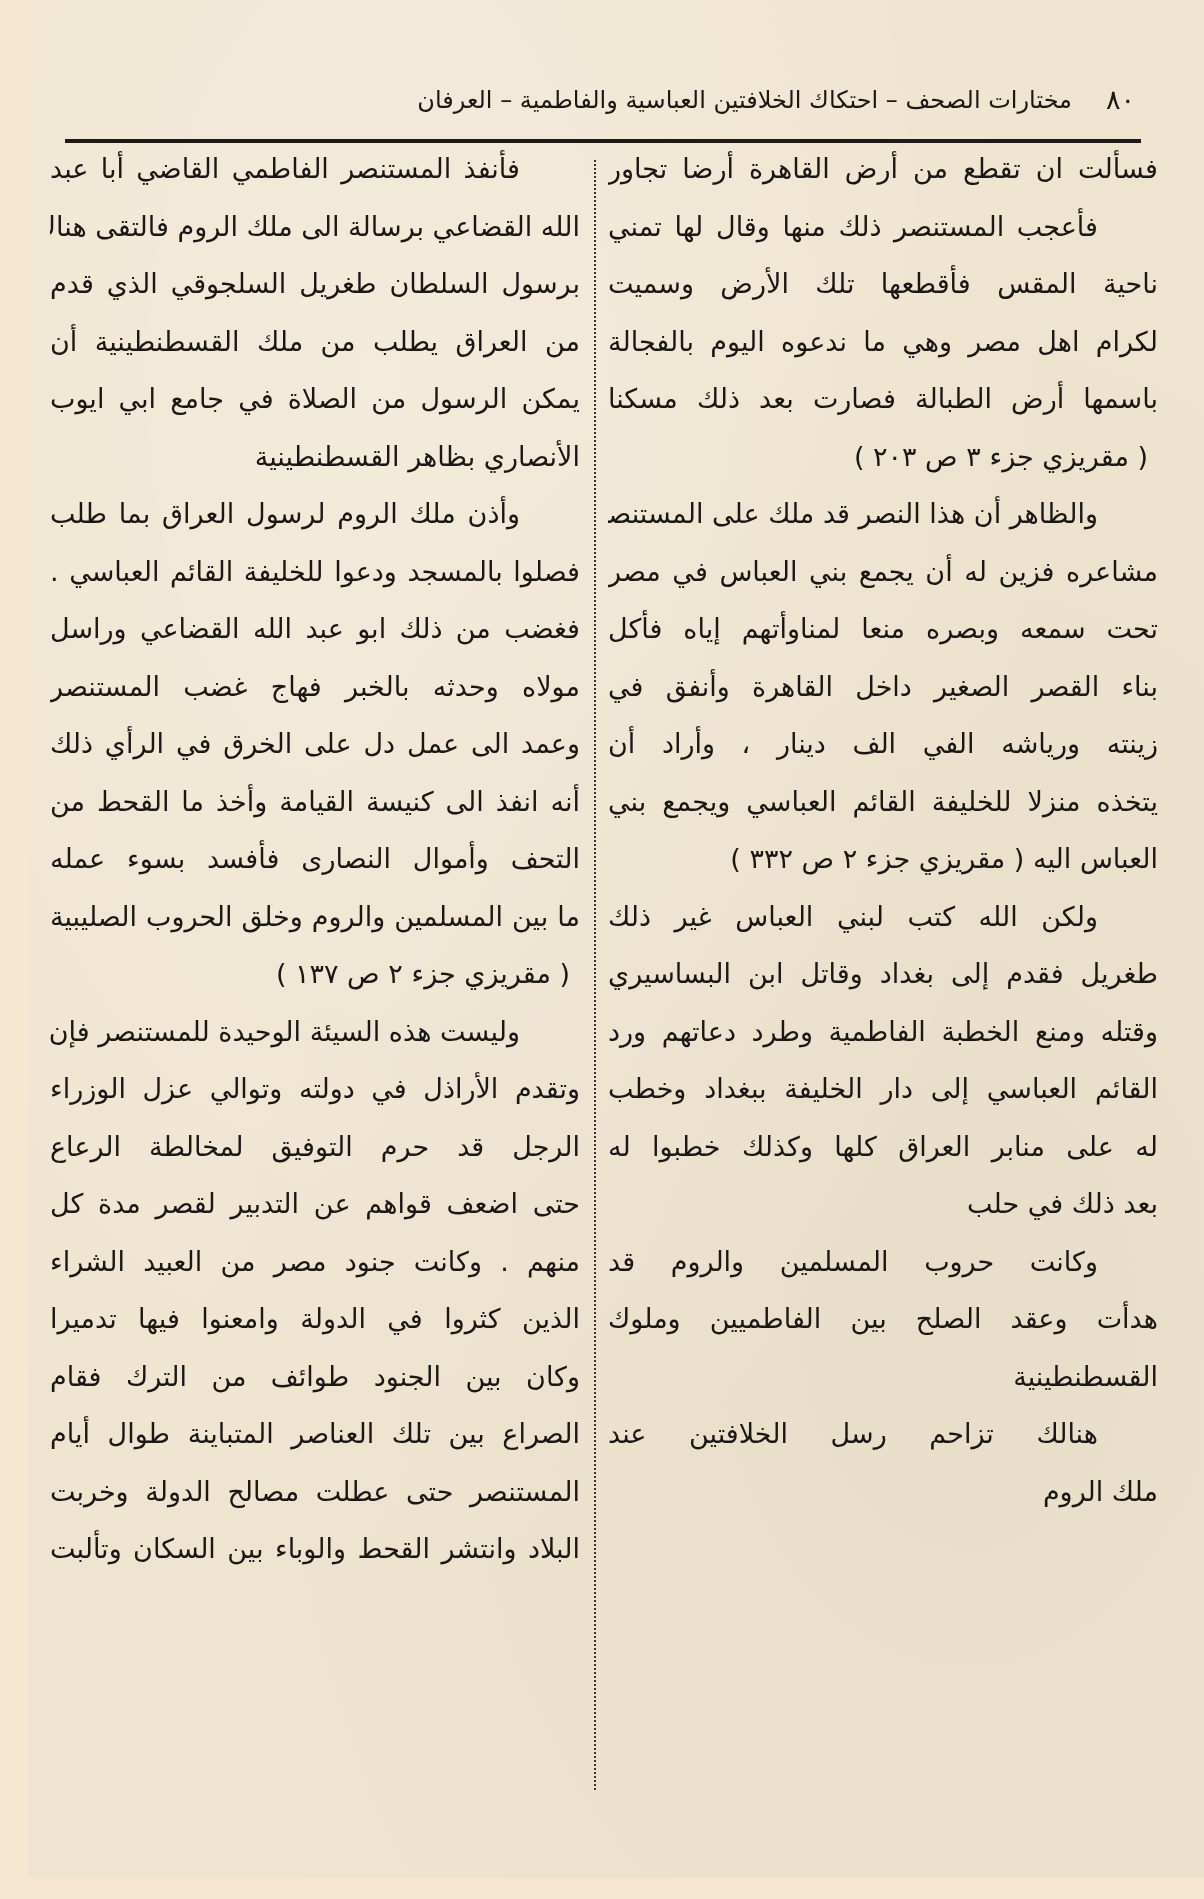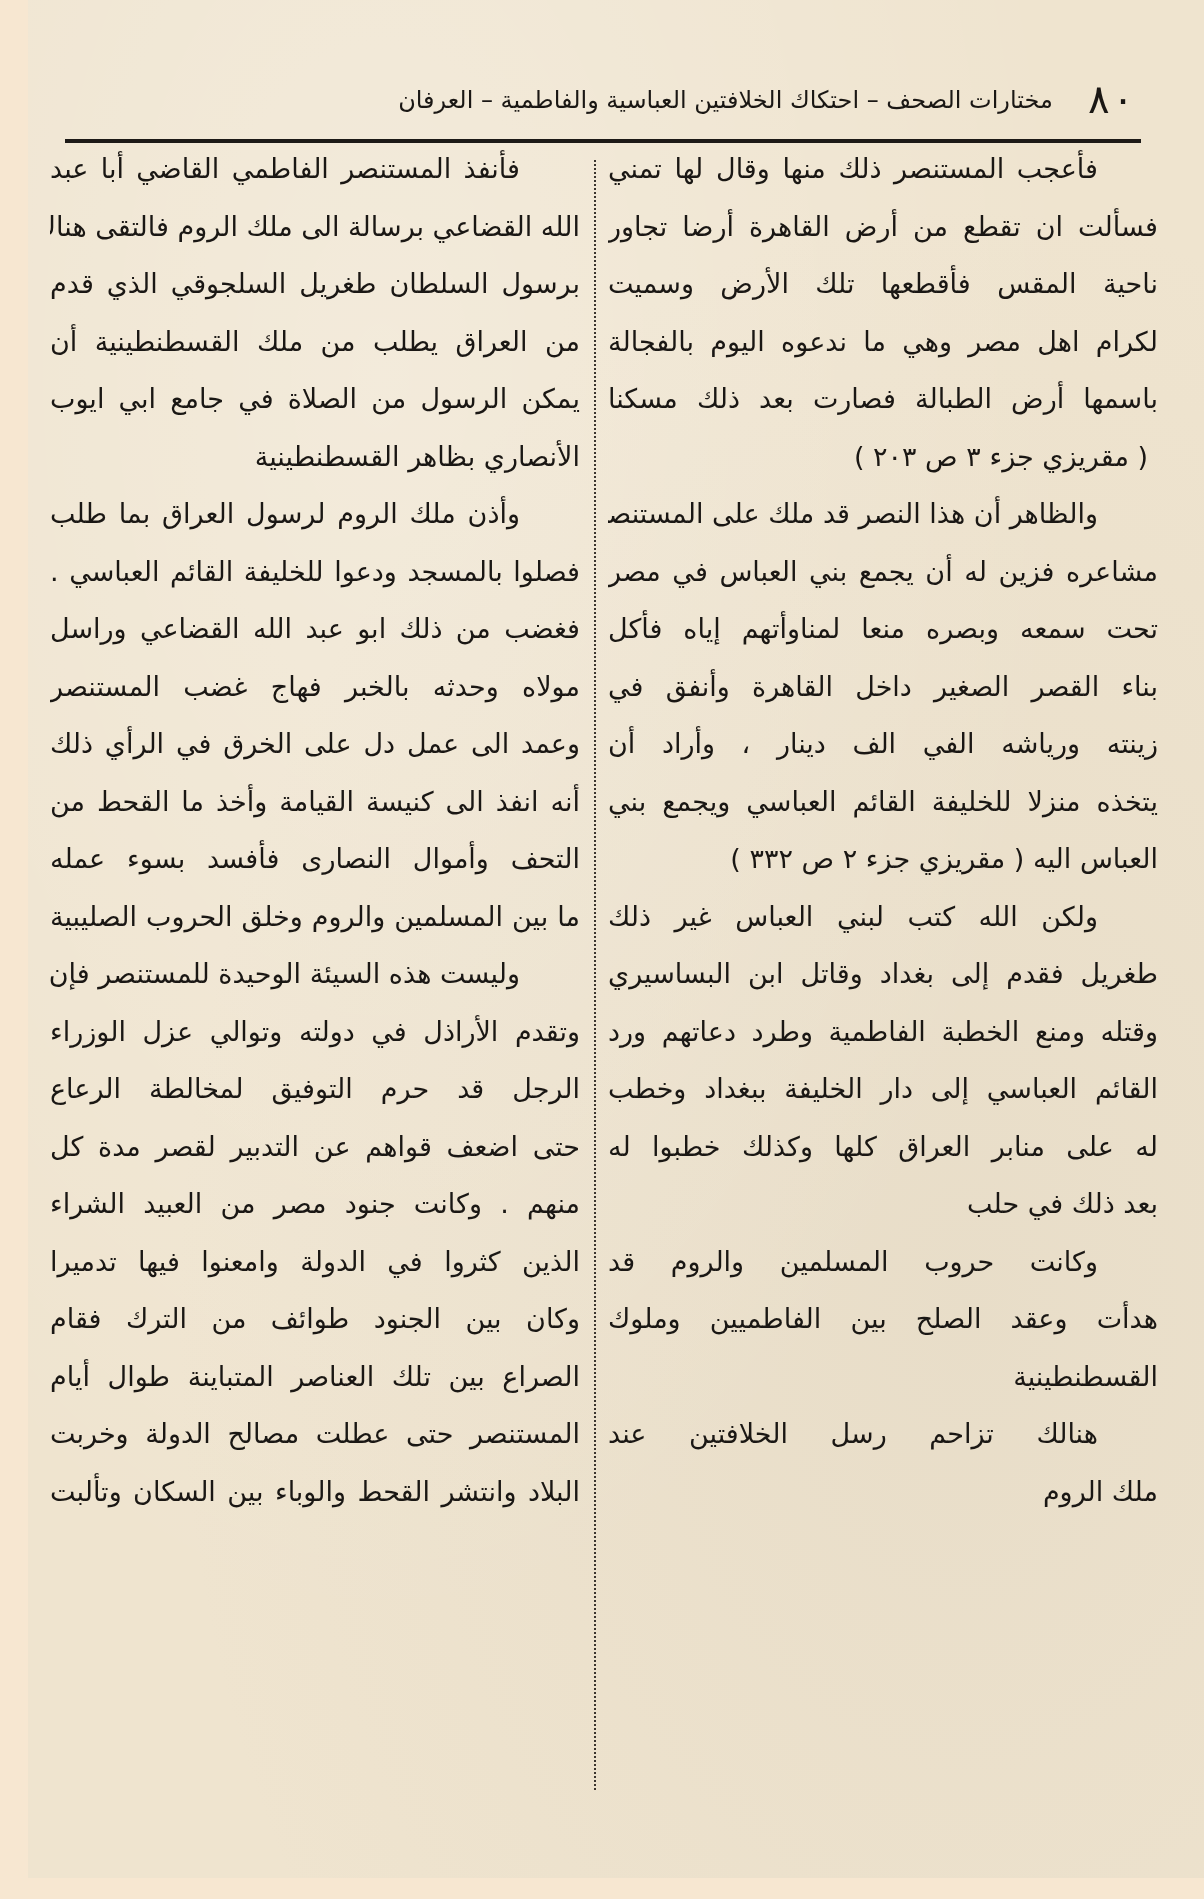--- a/index.html
+++ b/index.html
@@ -16,22 +16,22 @@
       radial-gradient(ellipse at 30% 20%, rgba(255,255,255,0.25), rgba(0,0,0,0) 60%),
       radial-gradient(ellipse at 80% 70%, rgba(200,190,170,0.18), rgba(0,0,0,0) 60%);
   }
   .header {
     position: absolute; left: 40px; top: 70px; width: 1075px; height: 60px;
     direction: rtl;
     display: flex; align-items: center;
     color: #1a1714;
   }
   .page-number {
-    font-family: Liberation Mono, monospace;
-    font-size: 40px; margin-left: 34px; margin-right: 8px;
+    font-family: Liberation Serif, serif;
+    font-size: 27px; margin-left: 34px; margin-right: 8px;
     letter-spacing: 2px;
   }
   .running-title {
     font-size: 24px;
   }
   .header-rule {
     position: absolute; left: 37px; top: 139px; width: 1076px; height: 0;
     border-top: 4px solid #1d1a17;
   }
   .column-divider {
@@ -60,22 +60,22 @@
 <body>
 
 <div class="page">
   <div class="header">
     <span class="page-number">٨٠</span>
     <span class="running-title">مختارات الصحف – احتكاك الخلافتين العباسية والفاطمية – العرفان</span>
   </div>
   <div class="header-rule"></div>
 
   <div class="column right" id="col-right">
+      <span class="line">فسألت ان تقطع من أرض القاهرة أرضا تجاور</span>
       <span class="line indent">فأعجب المستنصر ذلك منها وقال لها تمني</span>
-      <span class="line">فسألت ان تقطع من أرض القاهرة أرضا تجاور</span>
       <span class="line">ناحية المقس فأقطعها تلك الأرض وسميت</span>
       <span class="line">لكرام اهل مصر وهي ما ندعوه اليوم بالفجالة</span>
       <span class="line">باسمها أرض الطبالة فصارت بعد ذلك مسكنا</span>
       <span class="line cite">( مقريزي جزء ٣ ص ٢٠٣ )</span>
       <span class="line indent">والظاهر أن هذا النصر قد ملك على المستنصر</span>
       <span class="line">مشاعره فزين له أن يجمع بني العباس في مصر</span>
       <span class="line">تحت سمعه وبصره منعا لمناوأتهم إياه فأكل</span>
       <span class="line">بناء القصر الصغير داخل القاهرة وأنفق في</span>
       <span class="line">زينته ورياشه الفي الف دينار ، وأراد أن</span>
       <span class="line">يتخذه منزلا للخليفة القائم العباسي ويجمع بني</span>
@@ -101,20 +101,21 @@
       <span class="line">يمكن الرسول من الصلاة في جامع ابي ايوب</span>
       <span class="line short">الأنصاري بظاهر القسطنطينية</span>
       <span class="line indent">وأذن ملك الروم لرسول العراق بما طلب</span>
       <span class="line">فصلوا بالمسجد ودعوا للخليفة القائم العباسي .</span>
       <span class="line">فغضب من ذلك ابو عبد الله القضاعي وراسل</span>
       <span class="line">مولاه وحدثه بالخبر فهاج غضب المستنصر</span>
       <span class="line">وعمد الى عمل دل على الخرق في الرأي ذلك</span>
       <span class="line">أنه انفذ الى كنيسة القيامة وأخذ ما القحط من</span>
       <span class="line">التحف وأموال النصارى فأفسد بسوء عمله</span>
       <span class="line">ما بين المسلمين والروم وخلق الحروب الصليبية</span>
+      <span class="line cite">( مقريزي جزء ٢ ص ١٣٧ )</span>
       <span class="line indent">وليست هذه السيئة الوحيدة للمستنصر فإن</span>
       <span class="line">وتقدم الأراذل في دولته وتوالي عزل الوزراء</span>
       <span class="line">الرجل قد حرم التوفيق لمخالطة الرعاع</span>
       <span class="line">حتى اضعف قواهم عن التدبير لقصر مدة كل</span>
       <span class="line">منهم . وكانت جنود مصر من العبيد الشراء</span>
       <span class="line">الذين كثروا في الدولة وامعنوا فيها تدميرا</span>
       <span class="line">وكان بين الجنود طوائف من الترك فقام</span>
       <span class="line">الصراع بين تلك العناصر المتباينة طوال أيام</span>
       <span class="line">المستنصر حتى عطلت مصالح الدولة وخربت</span>
       <span class="line">البلاد وانتشر القحط والوباء بين السكان وتألبت</span>

